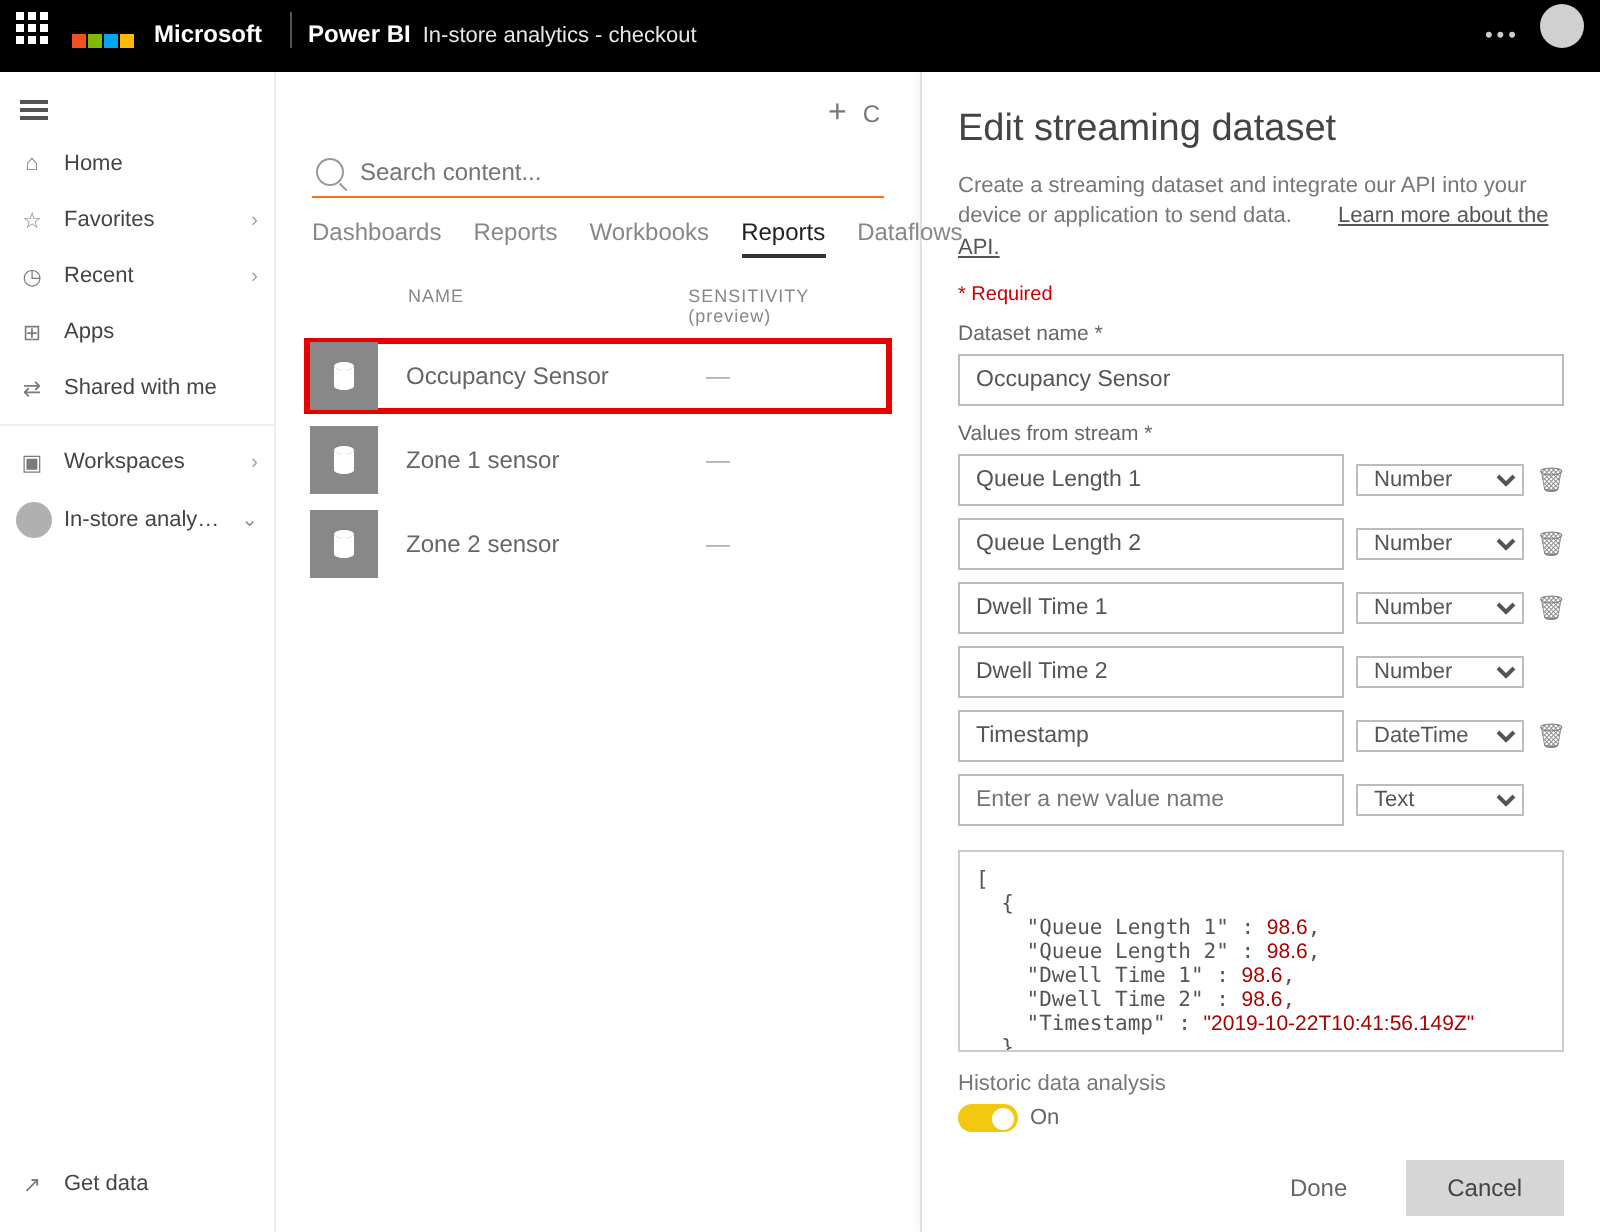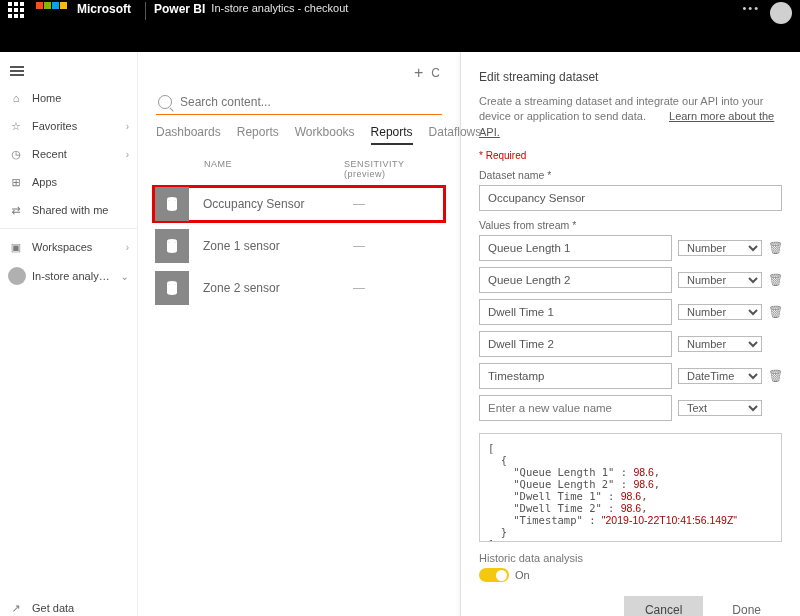--- a/index.html
+++ b/index.html
@@ -1,18 +1,18 @@
 <!DOCTYPE html>
 <html><head>
 <meta charset="utf-8">
 <style>
   * { box-sizing: border-box; font-family: "Segoe UI", Arial, sans-serif; }
   body { margin:0; width:800px; height:616px; overflow:hidden; background:#fff; color:#333; }
   
-  .topbar { height:52px; background:#000; color:#fff; display:flex; align-items:flex-start; padding:2px 8px; font-size:11px; }
+  .topbar { height:36px; background:#000; color:#fff; display:flex; align-items:flex-end; padding:12px 8px; font-size:11px; }
   .waffle { width:18px; height:18px; display:grid; grid-template-columns:repeat(3,4px); grid-template-rows:repeat(3,4px); gap:2px; margin-right:10px;}
   .waffle div{background:#fff;}
   .mslogo { display:inline-flex; gap:1px; margin-right:4px;}
   .mslogo span{width:7px;height:7px;}
   .brand { font-weight:600; font-size:12px; margin-right:6px;}
   .divider-v { width:1px; height:18px; background:#555; margin:0 8px;}
   .product { font-weight:600; font-size:12px;}
   .subtitle { margin-left:6px; opacity:.9;}
   .topbar .spacer{flex:1;}
   .top-dots{letter-spacing:2px;opacity:.8;margin-right:10px;cursor:pointer;}
@@ -45,21 +45,21 @@
   .col-name{width:150px;}
   .ds-list{font-size:12px;color:#666;}
   .ds-row{display:flex;align-items:center;height:38px;border:3px solid transparent;margin-bottom:4px;background:#fff;}
   .ds-row.hl{border-color:#e60000;}
   .ds-icon{width:34px;height:34px;background:#888;display:flex;align-items:center;justify-content:center;margin-right:14px;}
   .ds-icon svg{width:16px;height:16px;fill:#fff;}
   .ds-name{width:150px;}
   .ds-sens{color:#aaa;}
   
   .panel{width:340px;border-left:1px solid #e0e0e0;box-shadow:-2px 0 4px rgba(0,0,0,.04);padding:18px 18px 8px;overflow:hidden;display:flex;flex-direction:column;}
-  .panel h1{font-size:12px;font-weight:400;margin:0 0 10px;color:#444;}
+  .panel h1{font-size:19px;font-weight:400;margin:0 0 10px;color:#444;}
   .panel p.desc{font-size:11px;color:#777;margin:0 0 10px;line-height:1.4;}
   .panel p.desc a{color:#555;text-decoration:underline;cursor:pointer;padding-left:20px;}
   .req{font-size:10px;color:#c00;}
   .flabel{font-size:10.5px;color:#666;margin:8px 0 4px;}
   .tinput{width:100%;border:1px solid #bbb;padding:6px 8px;font-size:11.5px;color:#555;}
   .vrow{display:flex;align-items:center;gap:6px;margin-bottom:6px;}
   .vrow .tinput{flex:1;}
   .sel{width:84px;border:1px solid #bbb;font-size:11px;padding:0 4px;color:#555;background:#fff;}
   .del{width:14px;text-align:center;color:#888;cursor:pointer;font-size:12px;}
   .code{border:1px solid #ccc;padding:8px;font-family:Consolas,monospace;font-size:10.5px;color:#555;white-space:pre;overflow:auto;margin-top:6px;}
@@ -261,17 +261,17 @@
   }
 ]</div>
     <div class="hist">Historic data analysis</div>
     <div class="toggle-row">
       <div class="toggle">
           <div class="knob"></div>
         </div>
       <span style="font-size:11px;color:#666">On</span>
     </div>
     <div class="pfooter">
+      <button class="btn done">Done</button>
       <button class="btn cancel">Cancel</button>
-      <button class="btn done">Done</button>
     </div>
   </div>
 </div>
 
 </body></html>

